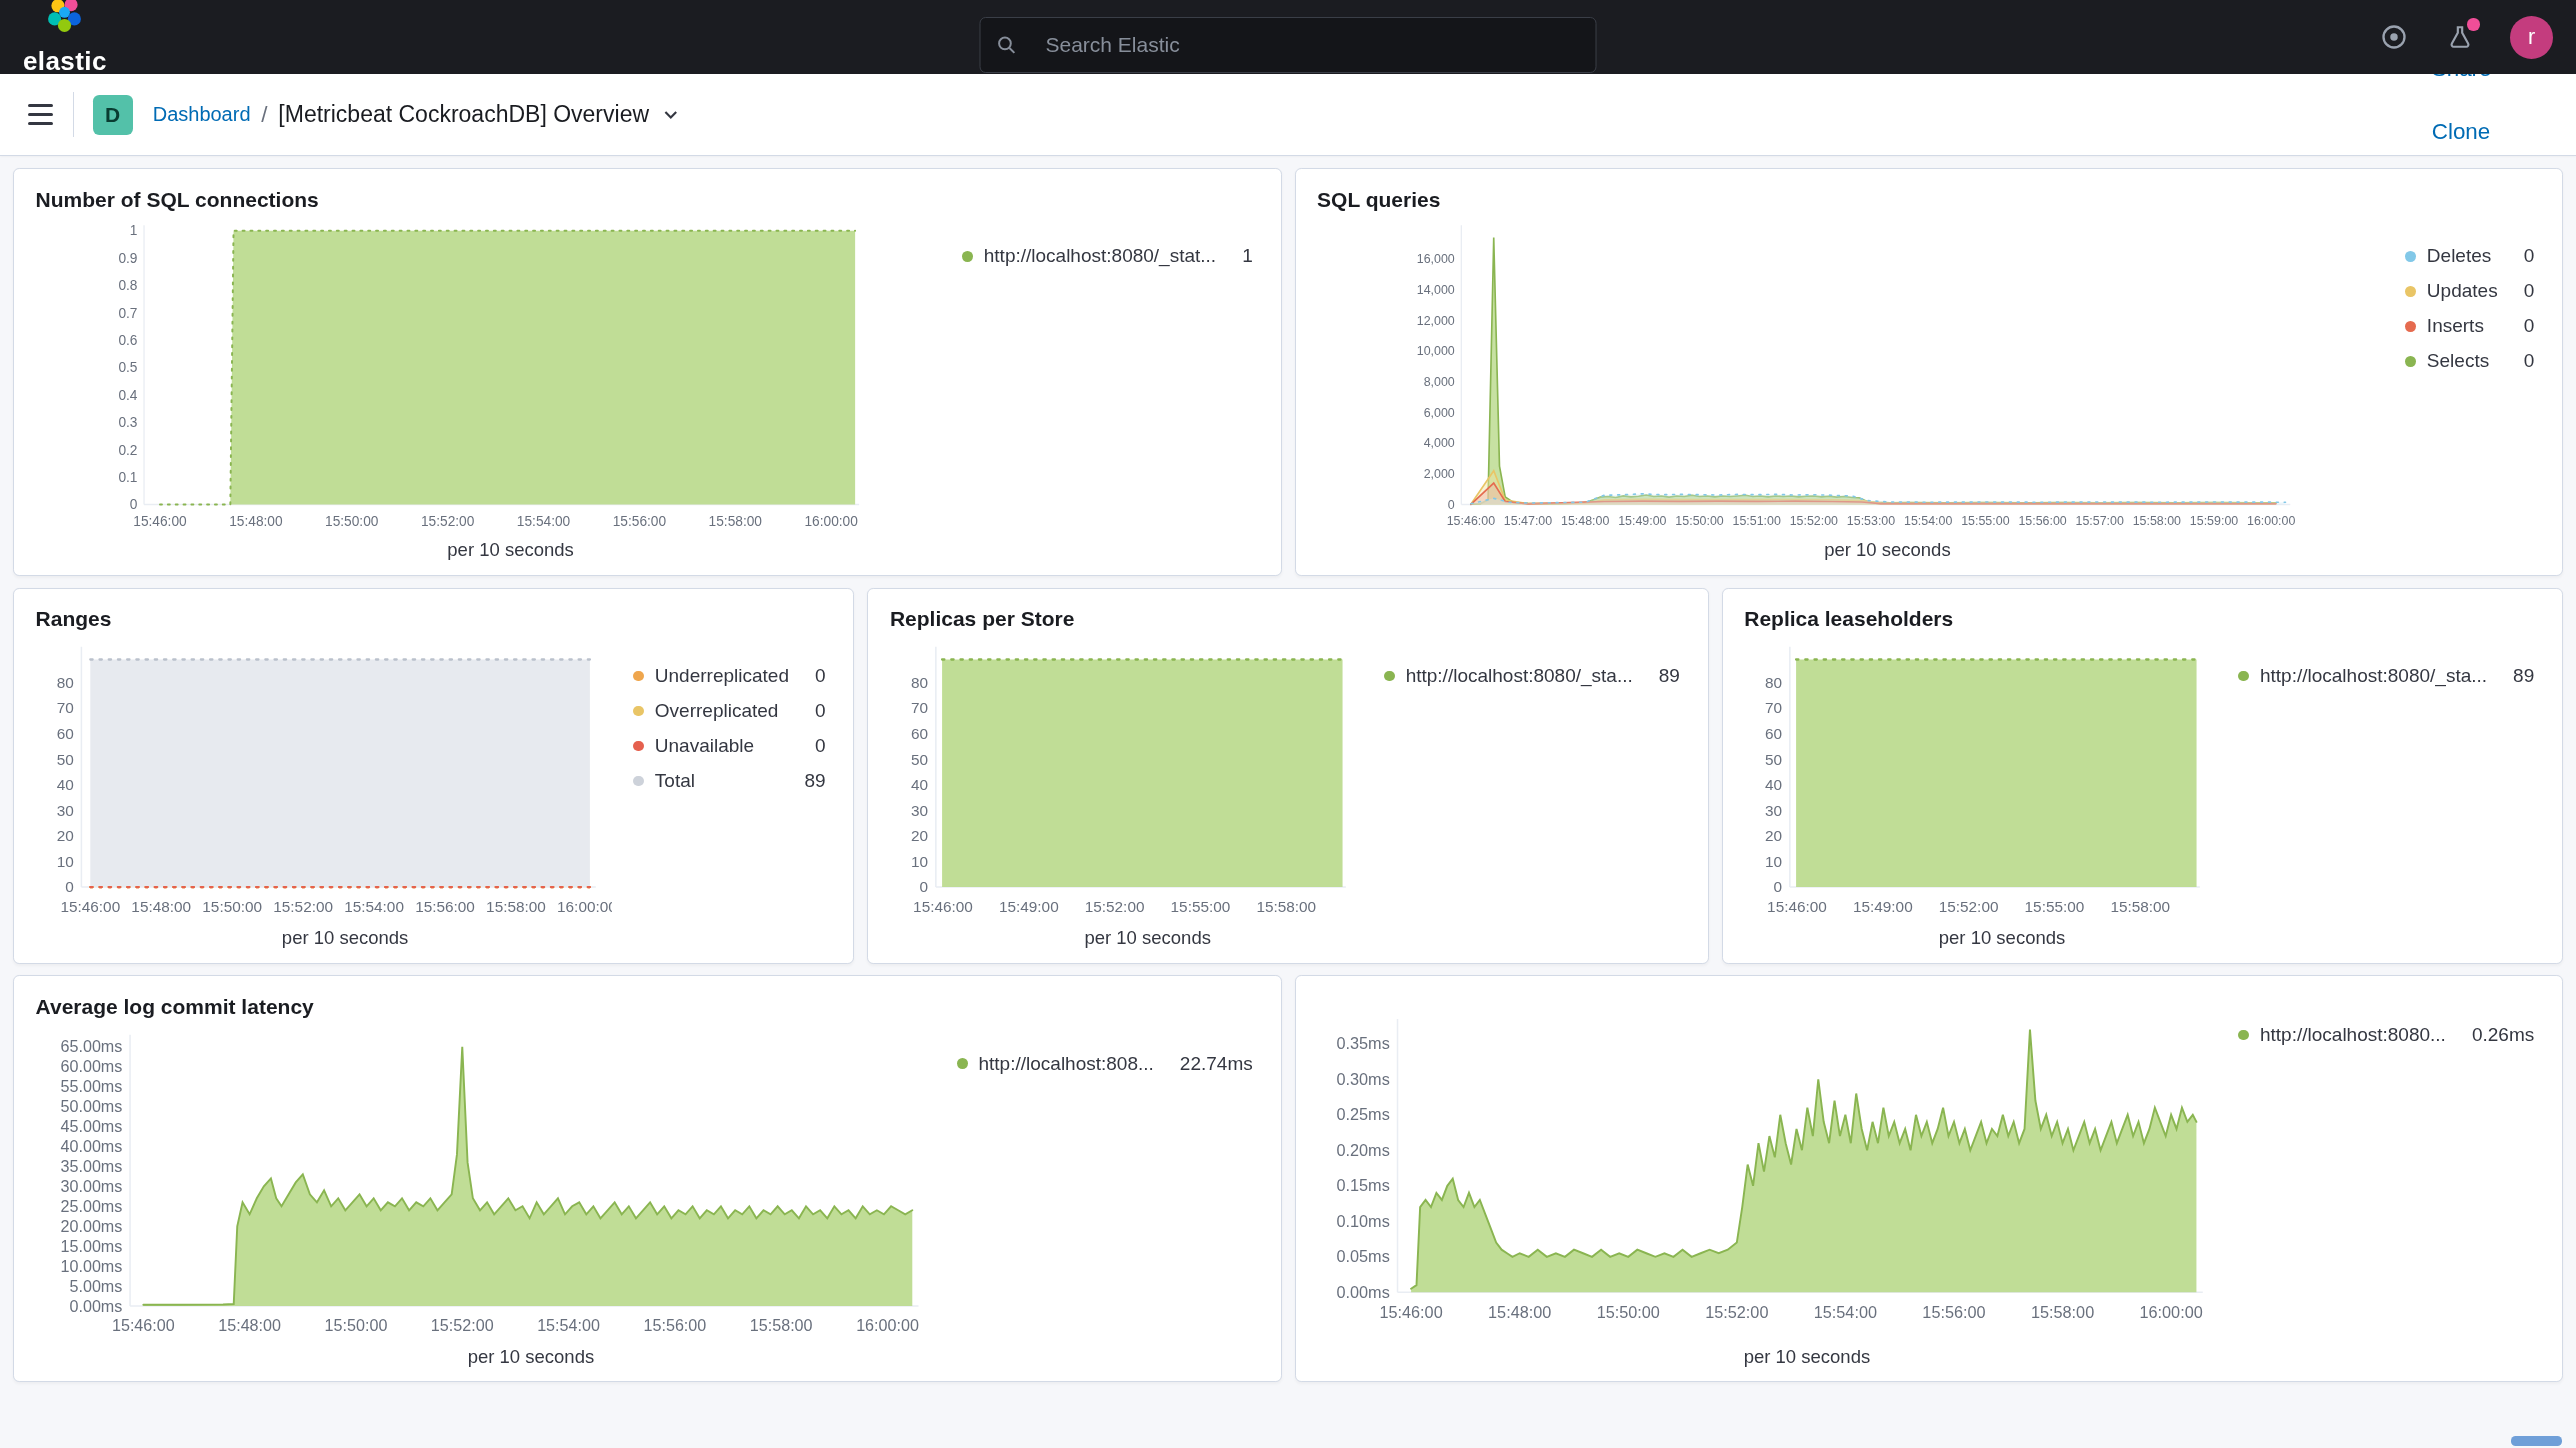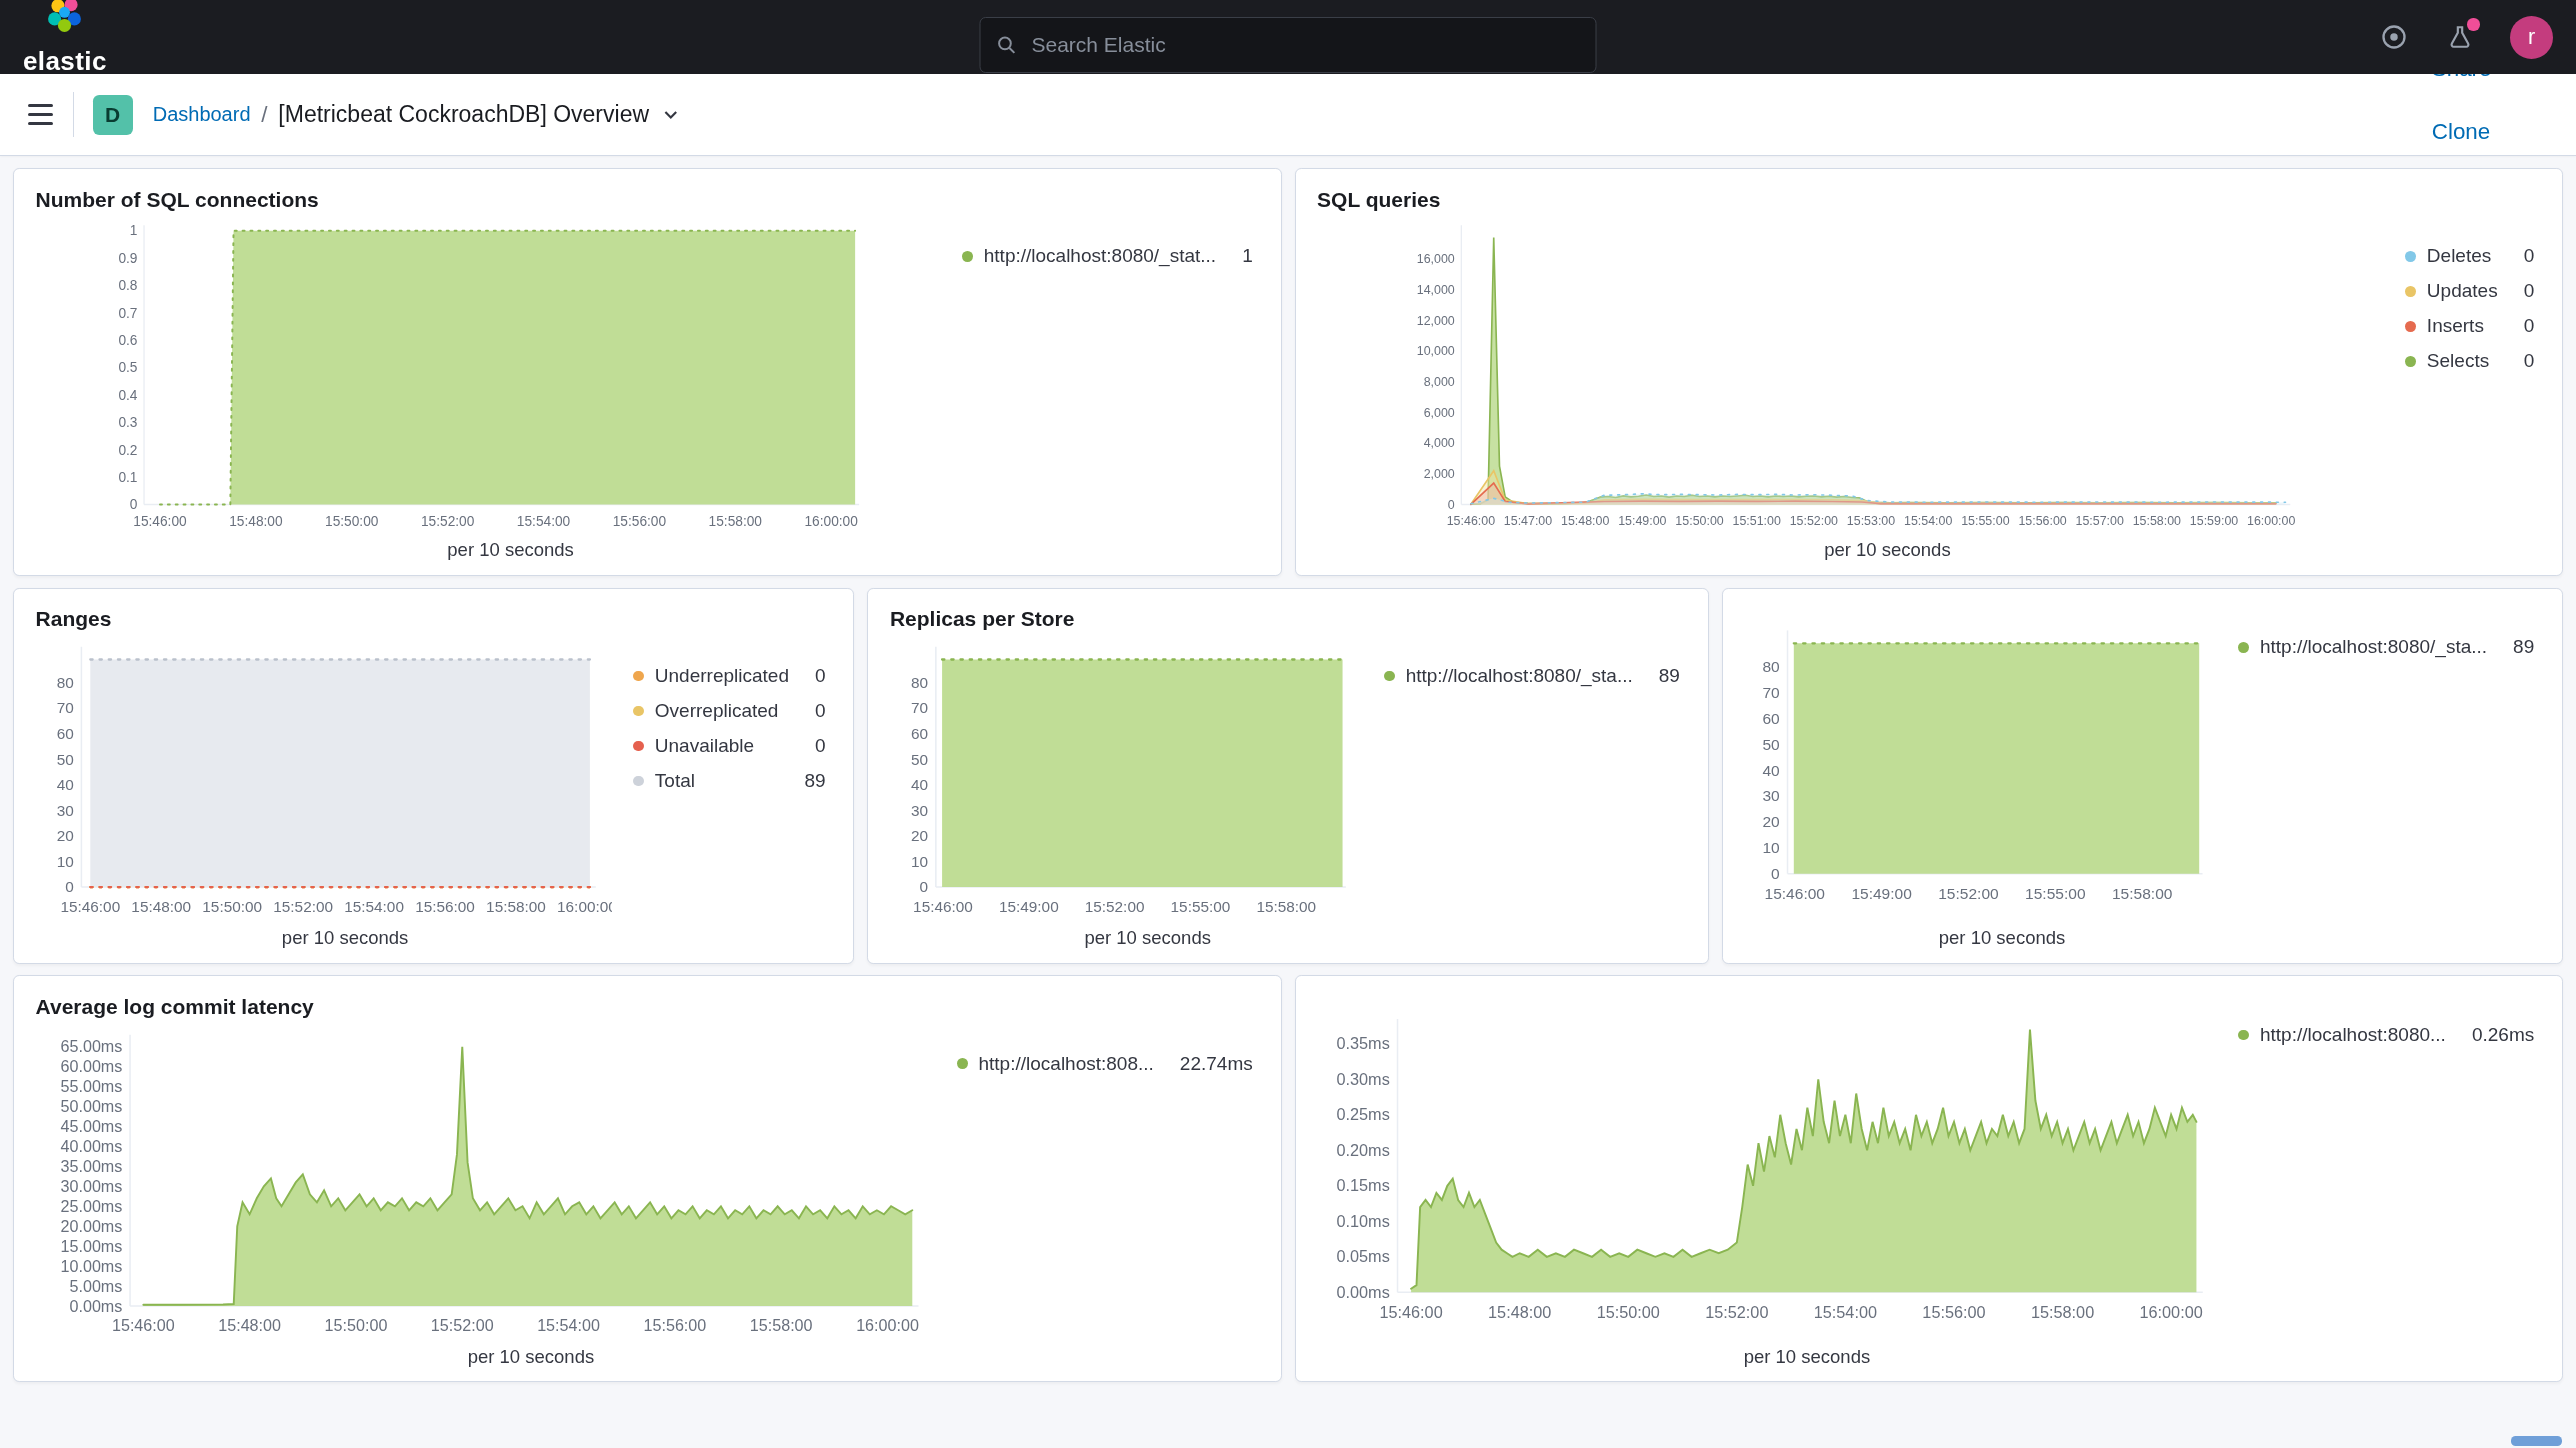--- a/index.html
+++ b/index.html
@@ -4,21 +4,21 @@
 <style>
   html,body{margin:0;padding:0;width:2576px;height:1448px;overflow:hidden;
     font-family:"Liberation Sans", sans-serif;background:#f6f7fa;color:#343741;}
   *{box-sizing:border-box;}
 
   
   .topbar{height:74px;background:#1b1c21;display:flex;align-items:center;position:relative;padding:0 23px;}
   .brand{display:flex;align-items:center;gap:14px;cursor:pointer;flex-direction:column;}
   .brand-name{color:#ffffff;font-size:26px;font-weight:600;letter-spacing:0.4px;}
   .g-search{position:absolute;left:50%;transform:translateX(-50%);width:617px;height:56px;
-    background:#141519;border:1.5px solid #3a3e47;border-radius:6.2px;display:flex;align-items:center;padding:0 15.4px;gap:12px;margin-top:15px;}
+    background:#141519;border:1.5px solid #3a3e47;border-radius:6.2px;display:flex;align-items:center;padding:0 15.4px;gap:26px;margin-top:15px;}
   .g-search input{flex:1;background:transparent;border:none;outline:none;color:#c8ccd3;font-size:21px;font-family:inherit;}
   .g-search input::placeholder{color:#878e9a;}
   .top-right{margin-left:auto;display:flex;align-items:center;gap:35px;}
   .top-icon{position:relative;width:31px;height:31px;display:flex;align-items:center;justify-content:center;cursor:pointer;background:none;border:none;padding:0;}
   .notif-dot{position:absolute;top:-3.1px;right:-4.6px;width:12.3px;height:12.3px;border-radius:50%;background:#f04e98;}
   .avatar{width:43px;height:43px;border-radius:50%;background:#c43c7e;color:#fff;display:flex;align-items:center;justify-content:center;font-size:21.6px;cursor:pointer;}
 
   
   .toolbar{height:82px;background:#ffffff;display:flex;align-items:center;padding:0 23px;border-bottom:0.8px solid #d3dae6;box-shadow:0 0.8px 2.3px rgba(0,0,0,.05);}
   .hamburger{width:35px;height:35px;background:none;border:none;display:flex;flex-direction:column;justify-content:center;gap:6.2px;cursor:pointer;padding:4.6px;}
@@ -330,20 +330,21 @@
             <li class="legend-item">
               <span class="dot" style="background:#8ab551"></span>
               <span class="l-label">http://localhost:8080/_sta...</span>
               <span class="l-value">89</span>
             </li>
           </ul>
       </div>
     </section>
 
     <section class="panel">
+      <h2 class="panel-title">Replica leaseholders</h2>
       <div class="panel-body">
         <div class="chart-col">
           <svg class="chart-svg" viewBox="0 0 608 375">
               <line x1="56" y1="14" x2="56" y2="327" stroke="#e9edf3" stroke-width="2"></line>
               <line x1="56" y1="327" x2="590" y2="327" stroke="#e9edf3" stroke-width="2"></line>
               <text x="46" y="334.0" text-anchor="end" font-size="20" fill="#69707d">0</text>
               <text x="46" y="300.7" text-anchor="end" font-size="20" fill="#69707d">10</text>
               <text x="46" y="267.4" text-anchor="end" font-size="20" fill="#69707d">20</text>
               <text x="46" y="234.1" text-anchor="end" font-size="20" fill="#69707d">30</text>
               <text x="46" y="200.8" text-anchor="end" font-size="20" fill="#69707d">40</text>

